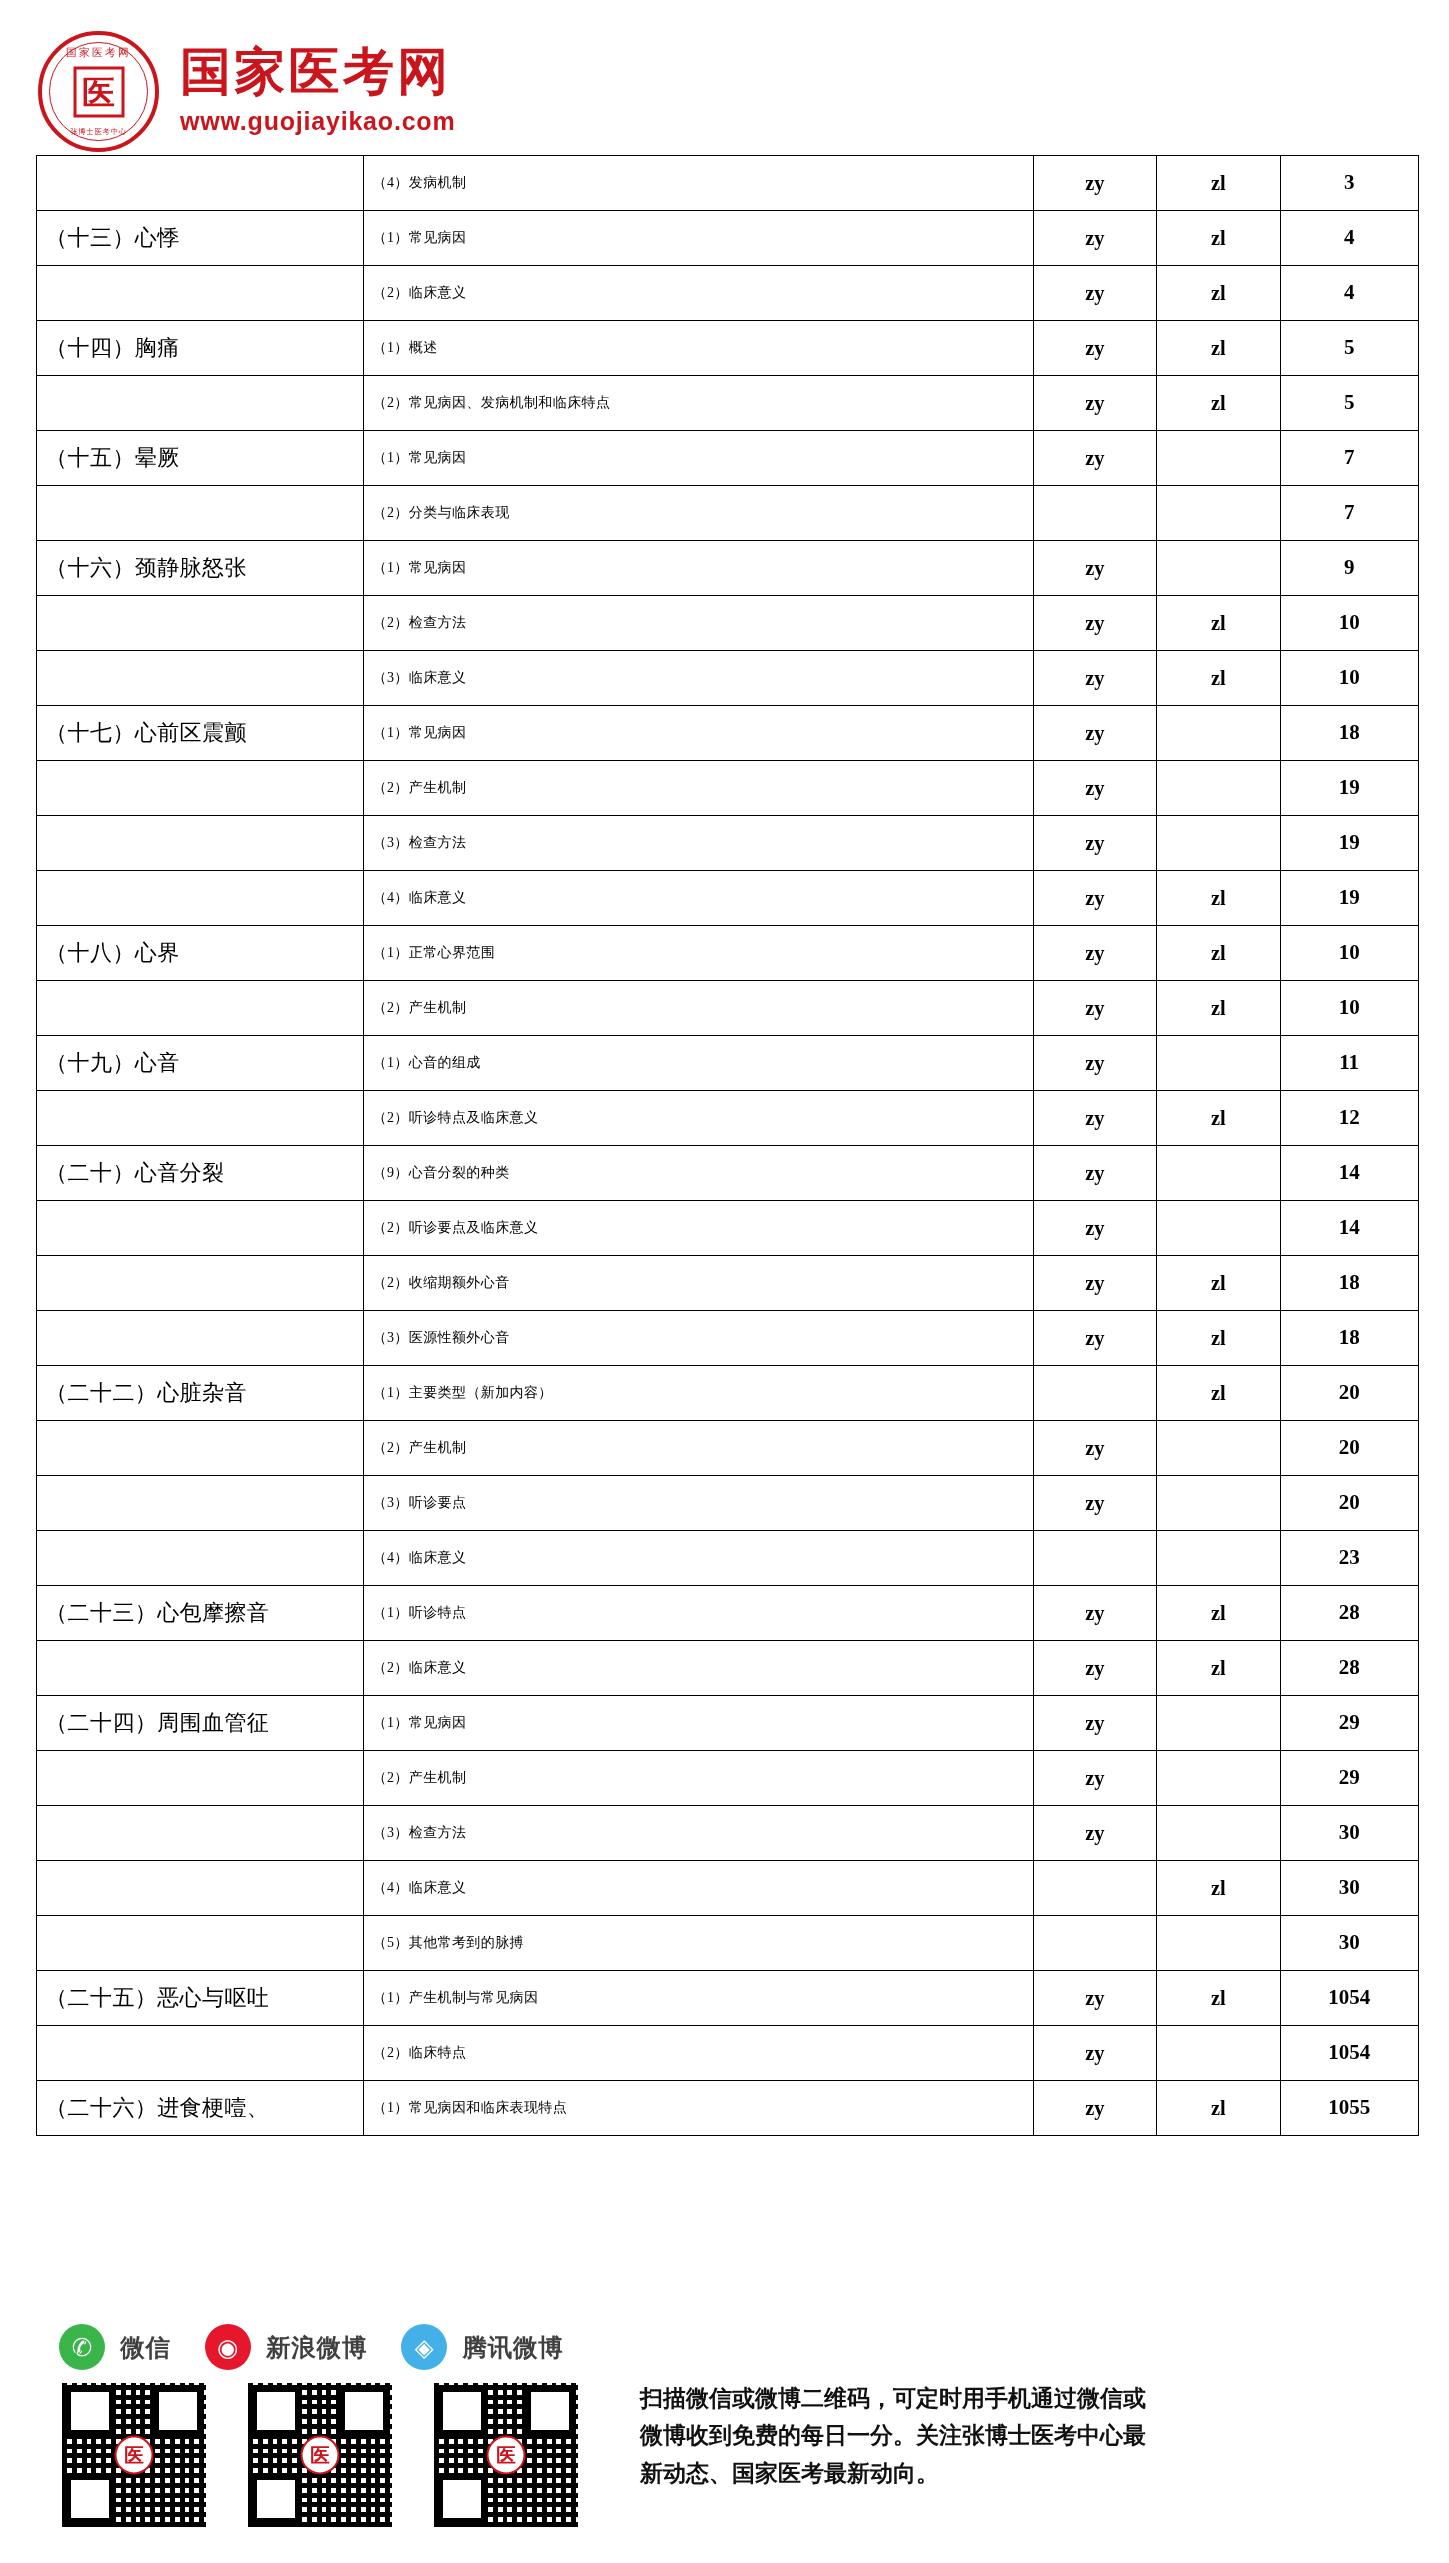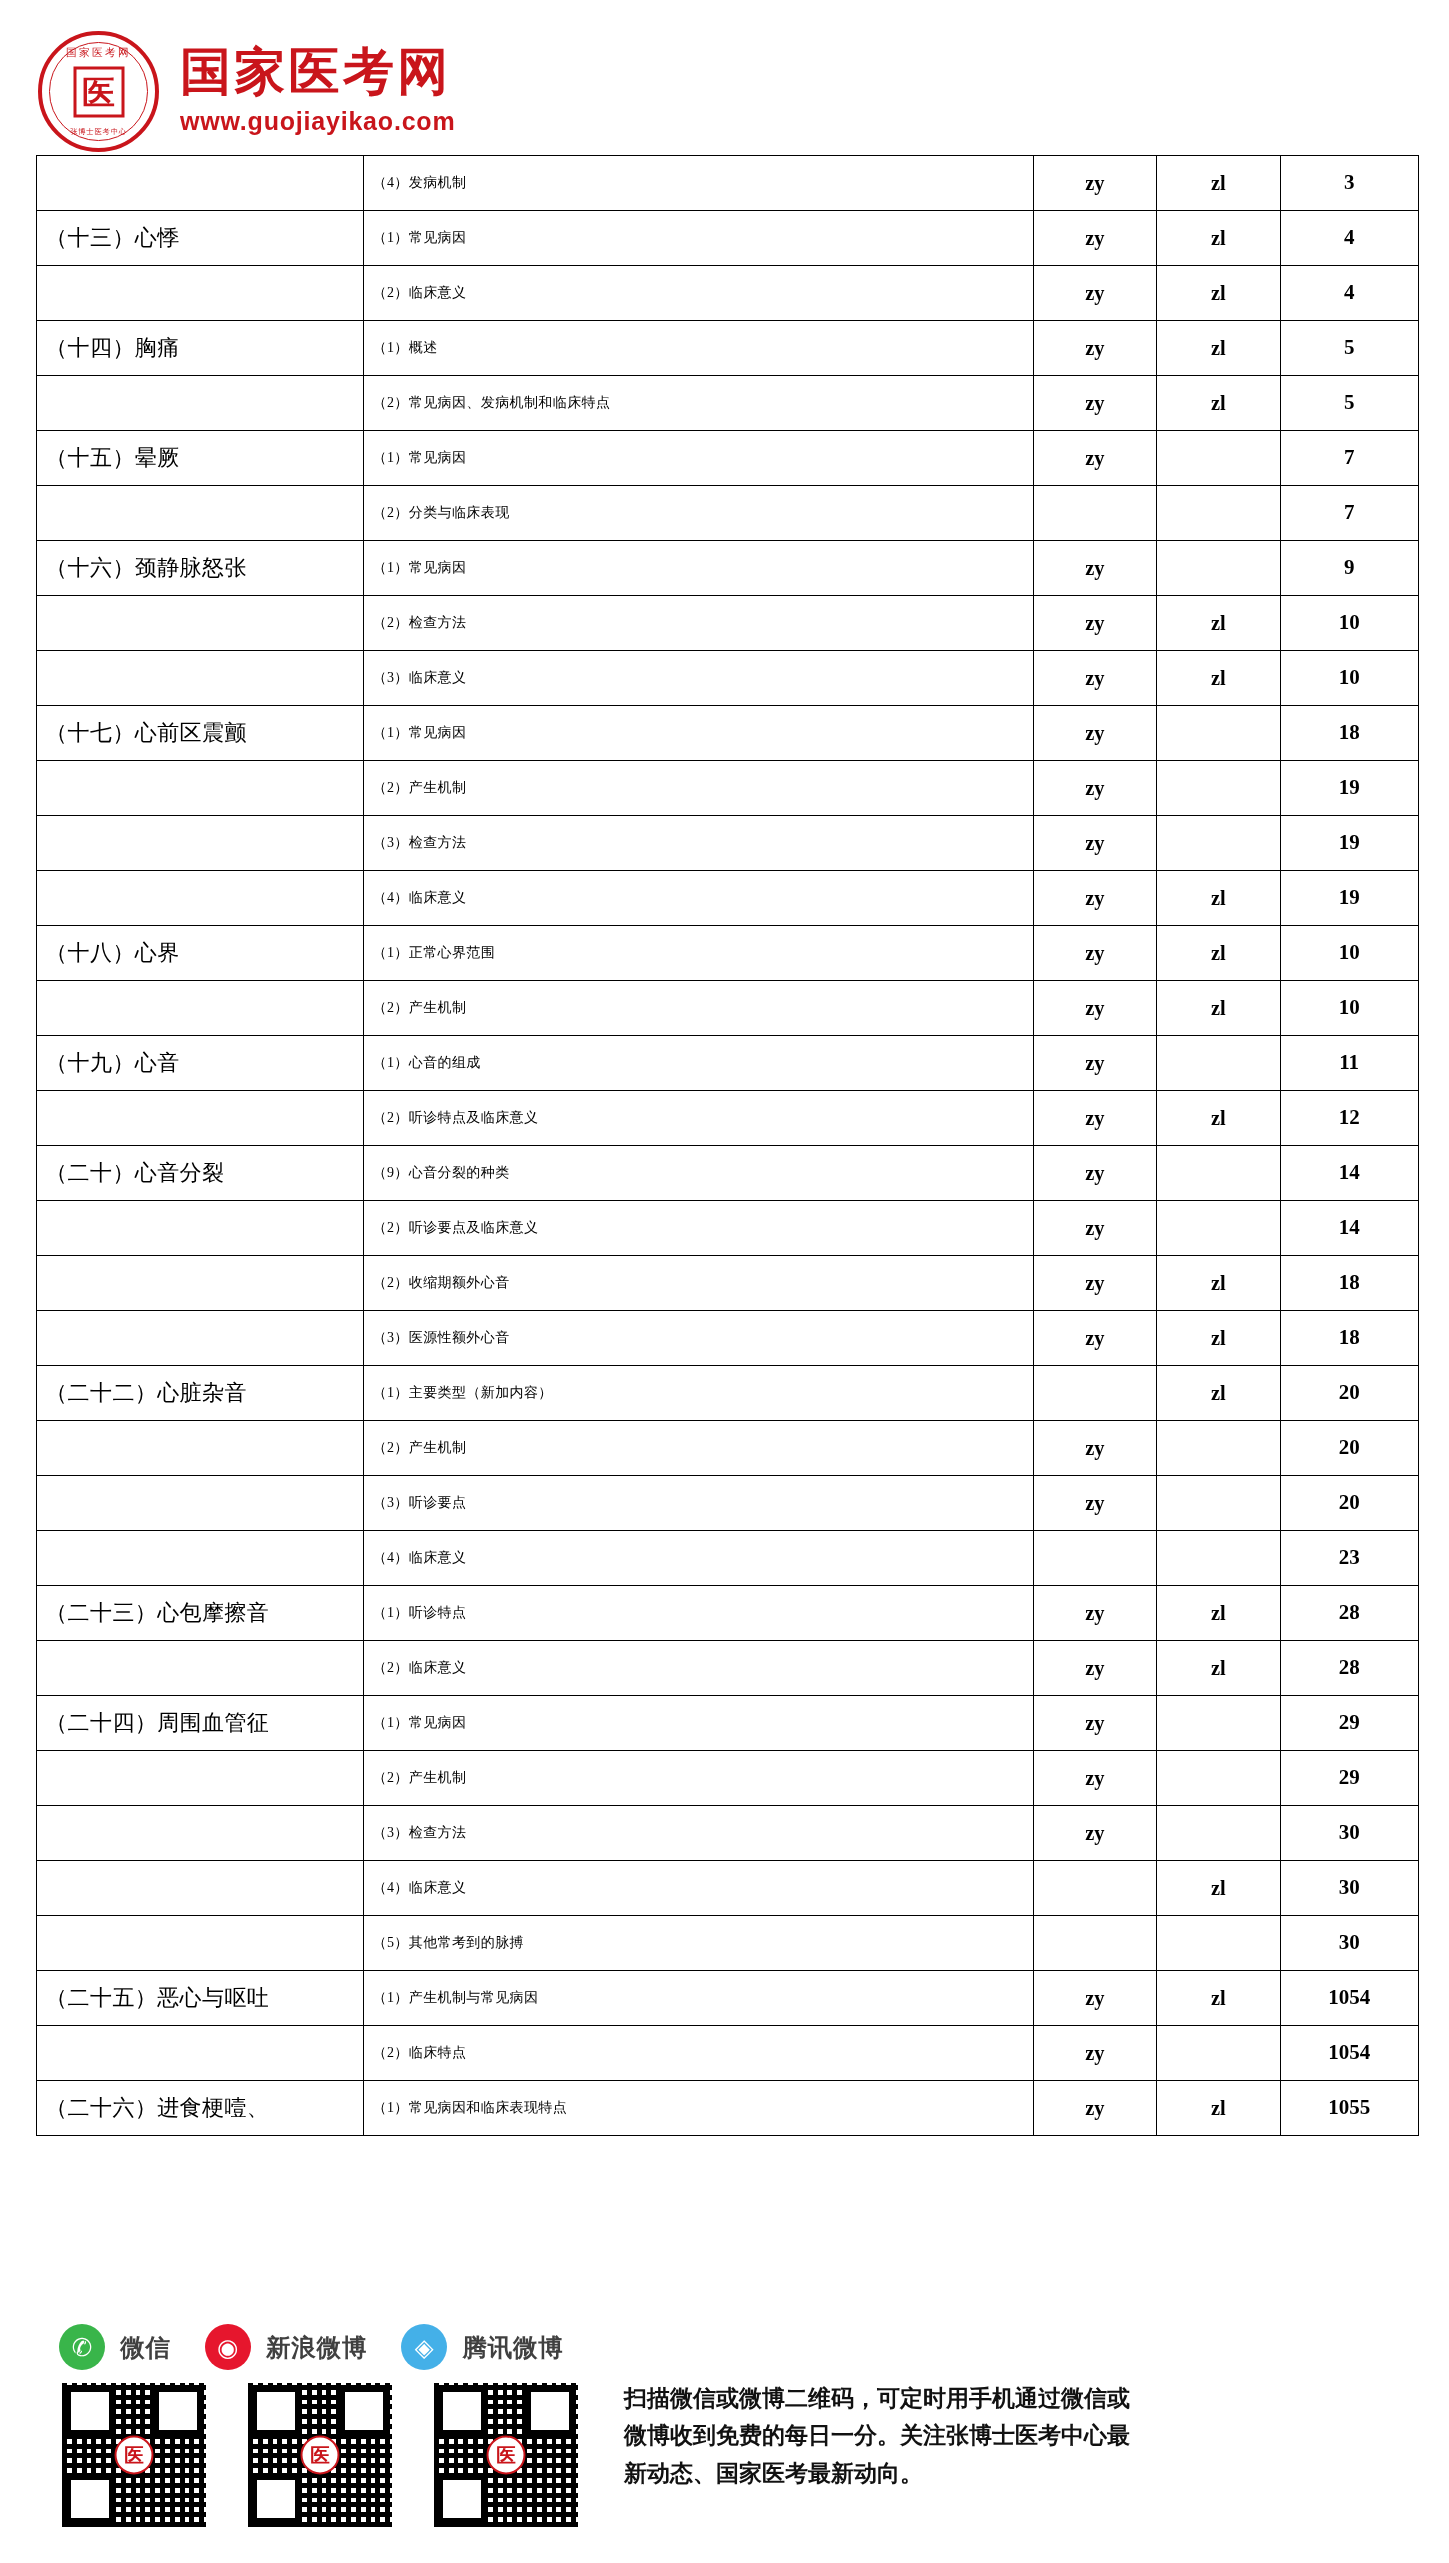--- a/index.html
+++ b/index.html
@@ -242,21 +242,21 @@
     background: #fff;
     border: 2.4px solid #c9151b;
     color: #c9151b;
     font-size: 19.6px;
     font-weight: bold;
     line-height: 36px;
     text-align: center;
     box-sizing: border-box;
   }
   .footer-note {
-    margin-left: 7px;
+    margin-left: 23px;
     font-size: 23px;
     line-height: 1.62;
     color: #111;
     font-family: "Liberation Sans", sans-serif;
     font-weight: bold;
     max-width: 522px;
   }
 </style>
 </head>
 <body>

